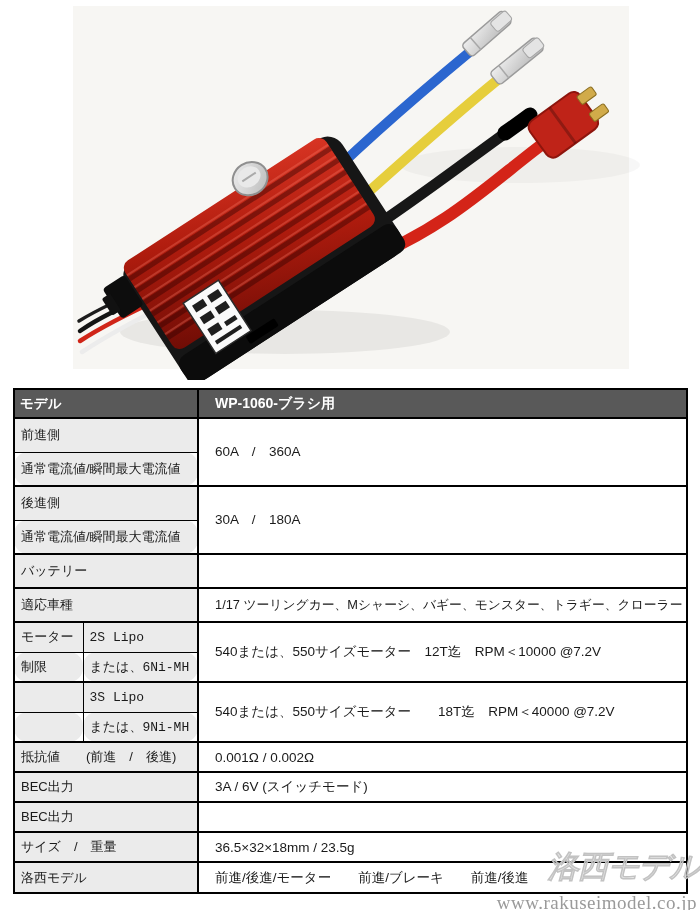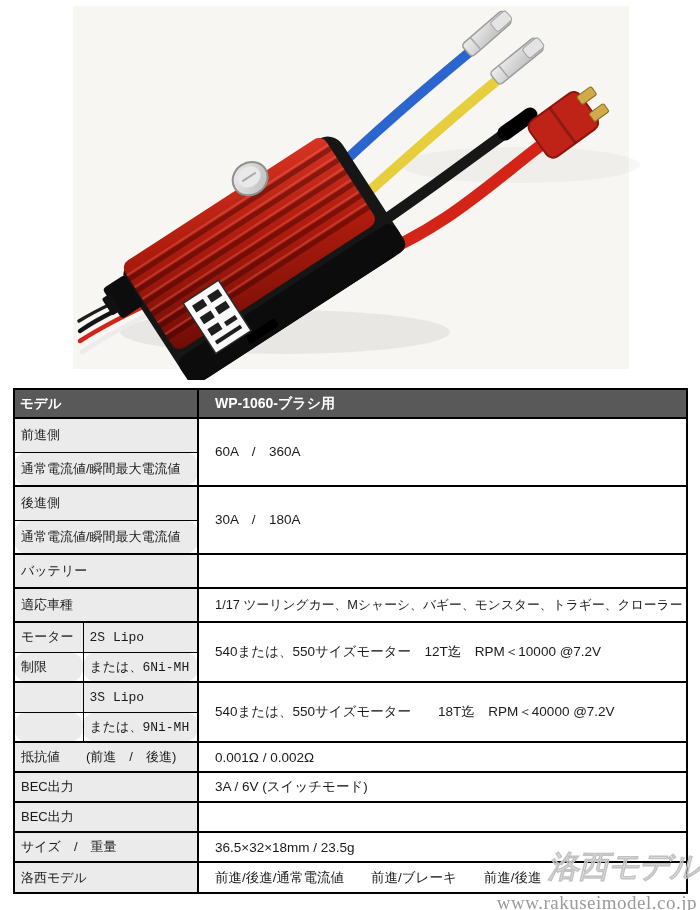--- a/index.html
+++ b/index.html
@@ -220,19 +220,19 @@
   <tr class="h30">
     <td colspan="2" class="lab">BEC出力</td>
     <td class="val"></td>
   </tr>
   <tr class="h30">
     <td colspan="2" class="lab">サイズ　/　重量</td>
     <td class="val">36.5×32×18mm / 23.5g</td>
   </tr>
   <tr class="h31">
     <td colspan="2" class="lab">洛西モデル</td>
-    <td class="val">前進/後進/通常電流値　　前進/ブレーキ　　前進/後進</td>
+    <td class="val">前進/後進/モーター　　前進/ブレーキ　　前進/後進</td>
   </tr>
 </tbody>
   </table>
 
 <div class="wm-logo">洛西モデル</div>
 <div class="wm-url">www.rakuseimodel.co.jp</div>
 
 </body></html>

